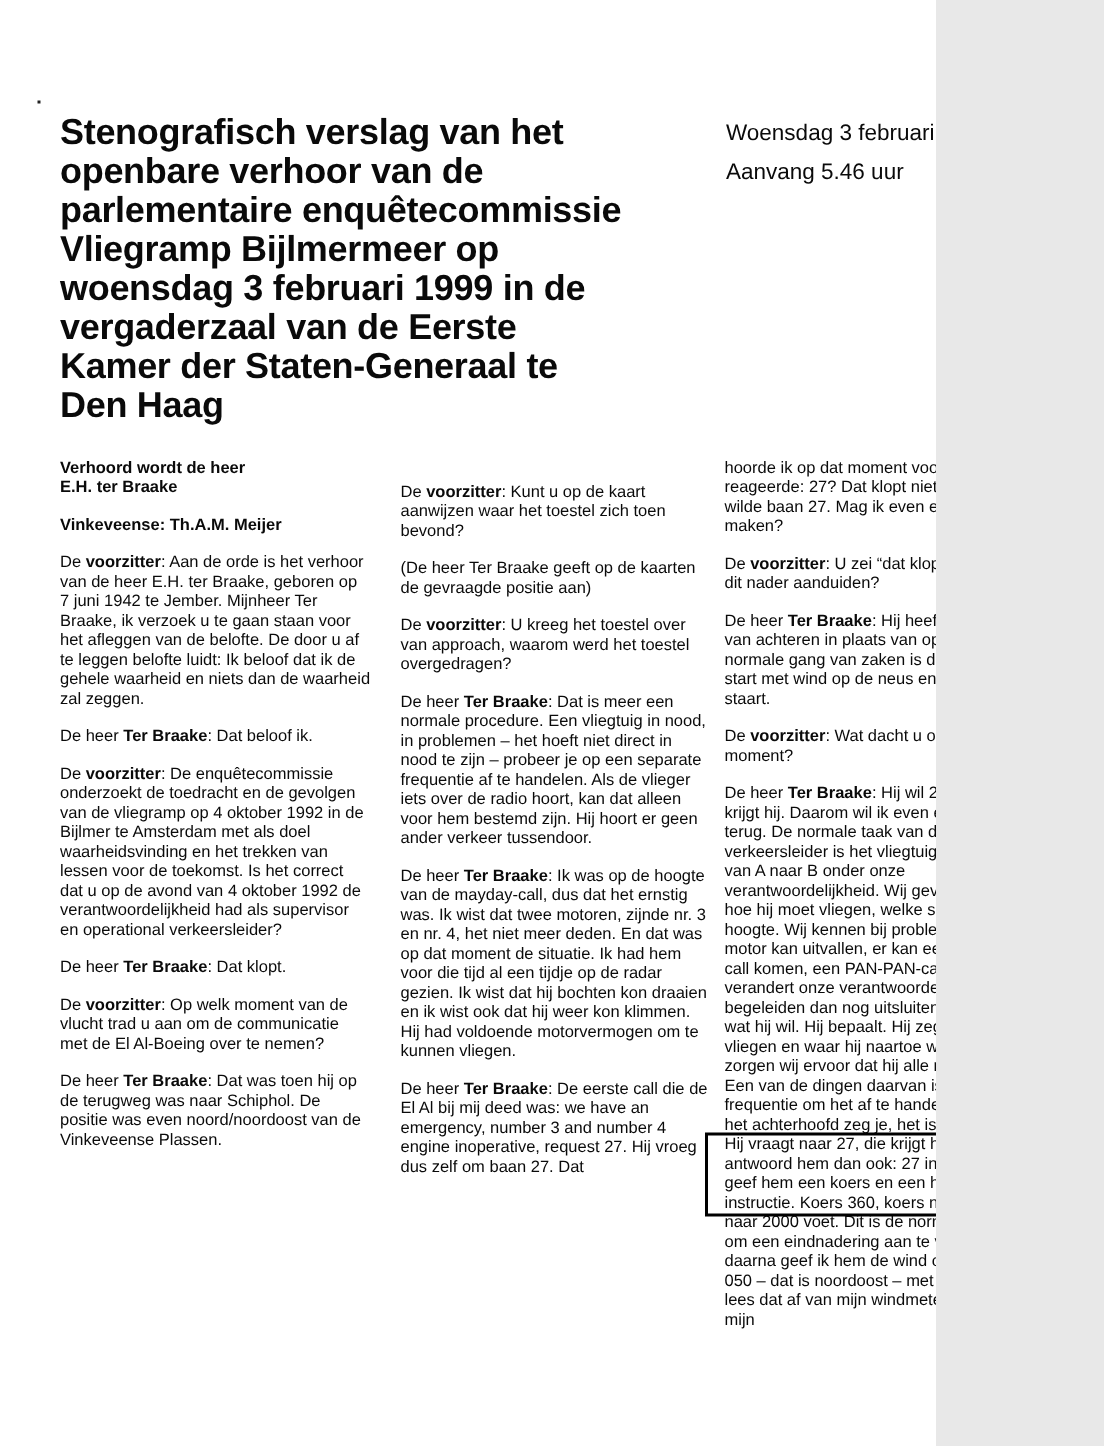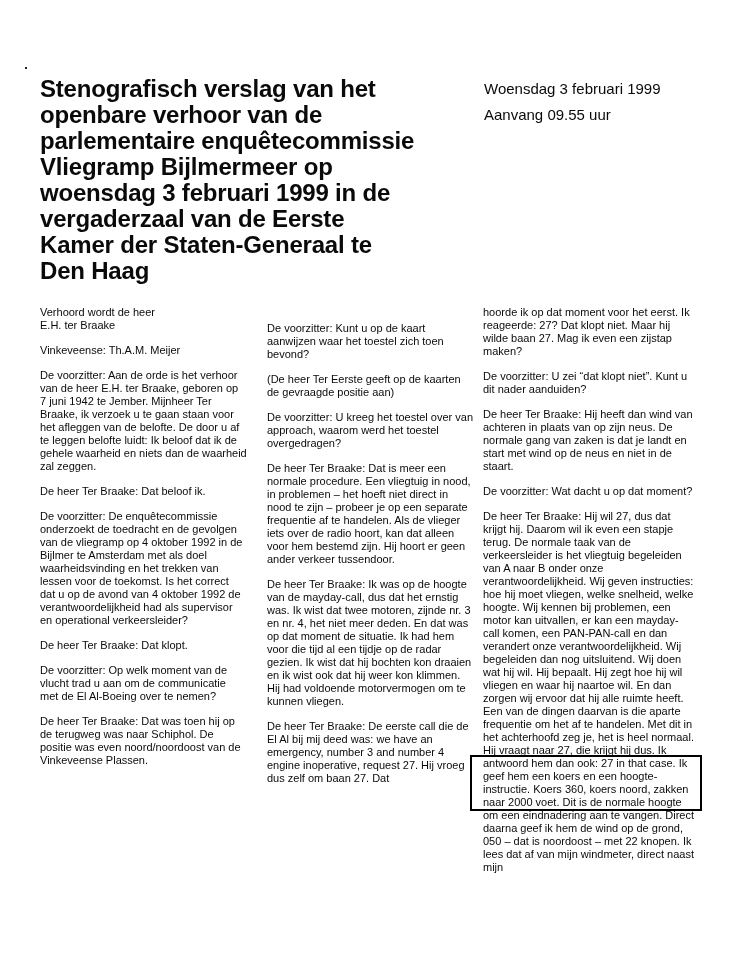--- a/index.html
+++ b/index.html
@@ -3,21 +3,21 @@
 <meta charset="utf-8">
 <style>
   html, body {
     margin: 0;
     padding: 0;
     background: #e8e8e8;
     font-family: "Liberation Sans", "DejaVu Sans", sans-serif;
   }
   #page {
     position: relative;
-    width: 736px;
+    width: 624px;
     height: 964px;
     background: #ffffff;
     color: #0a0a0a;
     overflow: hidden;
   }
   #speck {
     position: absolute;
     left: 25px;
     top: 67px;
     width: 2px;
@@ -54,21 +54,21 @@
     line-height: 13px;
   }
   #col-1 { left: 40px;  width: 207px; }
   #col-2 { left: 267px; width: 207px; margin-top: 16px; }
   #col-3 { left: 483px; width: 212px; }
   .para {
     margin: 12px 0 0 0;
     white-space: pre-line;
   }
   .para:first-child { margin-top: 0; }
-  .para b { font-weight: normal; }
+  .para b { font-weight: bold; }
   #annotation-box {
     position: absolute;
     left: 470px;
     top: 755px;
     width: 228px;
     height: 52px;
     border: 2px solid #000;
     pointer-events: none;
     background: transparent;
   }
@@ -83,37 +83,37 @@
 openbare verhoor van de
 parlementaire enquêtecommissie
 Vliegramp Bijlmermeer op
 woensdag 3 februari 1999 in de
 vergaderzaal van de Eerste
 Kamer der Staten-Generaal te
 Den Haag</h1>
 
   <div id="meta">
     <div class="meta-line">Woensdag 3 februari 1999</div>
-    <div class="meta-line">Aanvang 09.55 uur</div>
+    <div class="meta-line">Aanvang 5.46 uur</div>
   </div>
 
   <div id="col-1" class="col">
       <p class="para"><b>Verhoord wordt de heer
 E.H. ter Braake</b></p>
       <p class="para"><b>Vinkeveense: Th.A.M. Meijer</b></p>
       <p class="para">De <b>voorzitter</b>: Aan de orde is het verhoor van de heer E.H. ter Braake, geboren op 7 juni 1942 te Jember. Mijnheer Ter Braake, ik verzoek u te gaan staan voor het afleggen van de belofte. De door u af te leggen belofte luidt: Ik beloof dat ik de gehele waarheid en niets dan de waarheid zal zeggen.</p>
       <p class="para">De heer <b>Ter Braake</b>: Dat beloof ik.</p>
       <p class="para">De <b>voorzitter</b>: De enquêtecommissie onderzoekt de toedracht en de gevolgen van de vliegramp op 4 oktober 1992 in de Bijlmer te Amsterdam met als doel waarheidsvinding en het trekken van lessen voor de toekomst. Is het correct dat u op de avond van 4 oktober 1992 de verantwoordelijkheid had als supervisor en operational verkeersleider?</p>
       <p class="para">De heer <b>Ter Braake</b>: Dat klopt.</p>
       <p class="para">De <b>voorzitter</b>: Op welk moment van de vlucht trad u aan om de communicatie met de El Al-Boeing over te nemen?</p>
       <p class="para">De heer <b>Ter Braake</b>: Dat was toen hij op de terugweg was naar Schiphol. De positie was even noord/noordoost van de Vinkeveense Plassen.</p>
     </div>
   <div id="col-2" class="col">
       <p class="para">De <b>voorzitter</b>: Kunt u op de kaart aanwijzen waar het toestel zich toen bevond?</p>
-      <p class="para">(De heer Ter Eerste geeft op de kaarten de gevraagde positie aan)</p>
+      <p class="para">(De heer Ter Braake geeft op de kaarten de gevraagde positie aan)</p>
       <p class="para">De <b>voorzitter</b>: U kreeg het toestel over van approach, waarom werd het toestel overgedragen?</p>
       <p class="para">De heer <b>Ter Braake</b>: Dat is meer een normale procedure. Een vliegtuig in nood, in problemen – het hoeft niet direct in nood te zijn – probeer je op een separate frequentie af te handelen. Als de vlieger iets over de radio hoort, kan dat alleen voor hem bestemd zijn. Hij hoort er geen ander verkeer tussendoor.</p>
       <p class="para">De heer <b>Ter Braake</b>: Ik was op de hoogte van de mayday-call, dus dat het ernstig was. Ik wist dat twee motoren, zijnde nr. 3 en nr. 4, het niet meer deden. En dat was op dat moment de situatie. Ik had hem voor die tijd al een tijdje op de radar gezien. Ik wist dat hij bochten kon draaien en ik wist ook dat hij weer kon klimmen. Hij had voldoende motorvermogen om te kunnen vliegen.</p>
       <p class="para">De heer <b>Ter Braake</b>: De eerste call die de El Al bij mij deed was: we have an emergency, number 3 and number 4 engine inoperative, request 27. Hij vroeg dus zelf om baan 27. Dat</p>
     </div>
   <div id="col-3" class="col">
       <p class="para">hoorde ik op dat moment voor het eerst. Ik reageerde: 27? Dat klopt niet. Maar hij wilde baan 27. Mag ik even een zijstap maken?</p>
       <p class="para">De <b>voorzitter</b>: U zei “dat klopt niet”. Kunt u dit nader aanduiden?</p>
       <p class="para">De heer <b>Ter Braake</b>: Hij heeft dan wind van achteren in plaats van op zijn neus. De normale gang van zaken is dat je landt en start met wind op de neus en niet in de staart.</p>
       <p class="para">De <b>voorzitter</b>: Wat dacht u op dat moment?</p>

